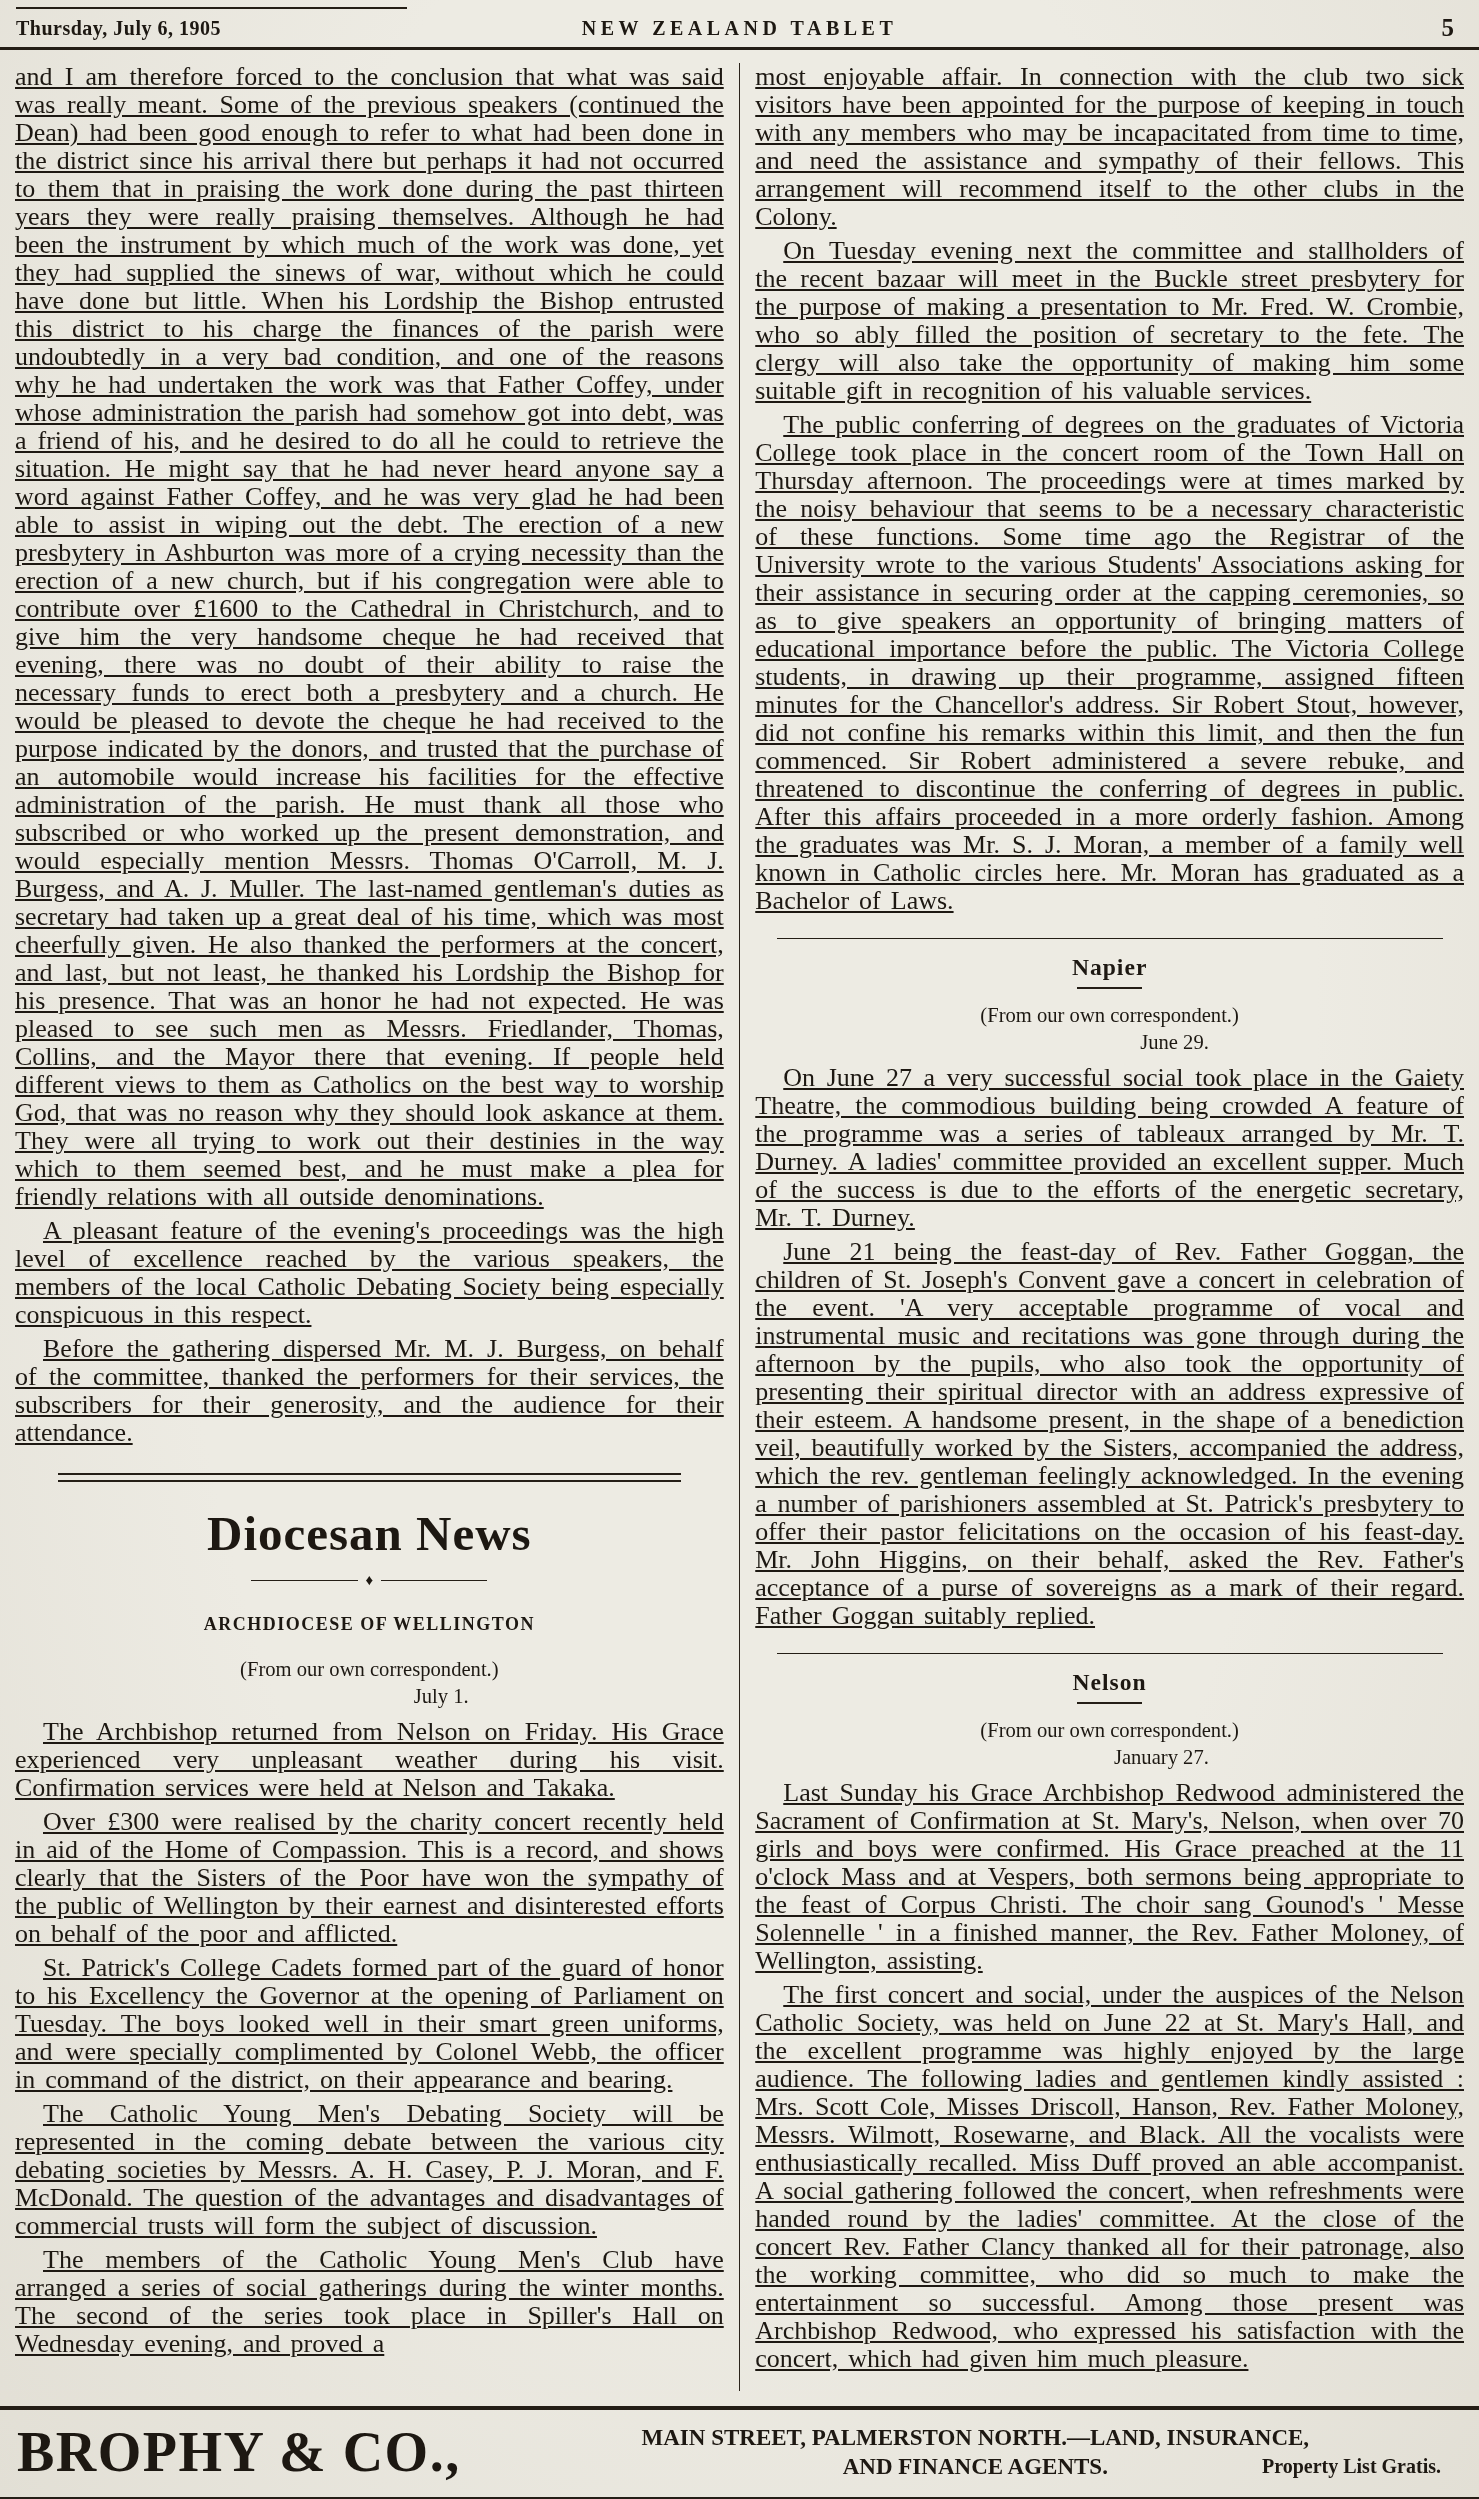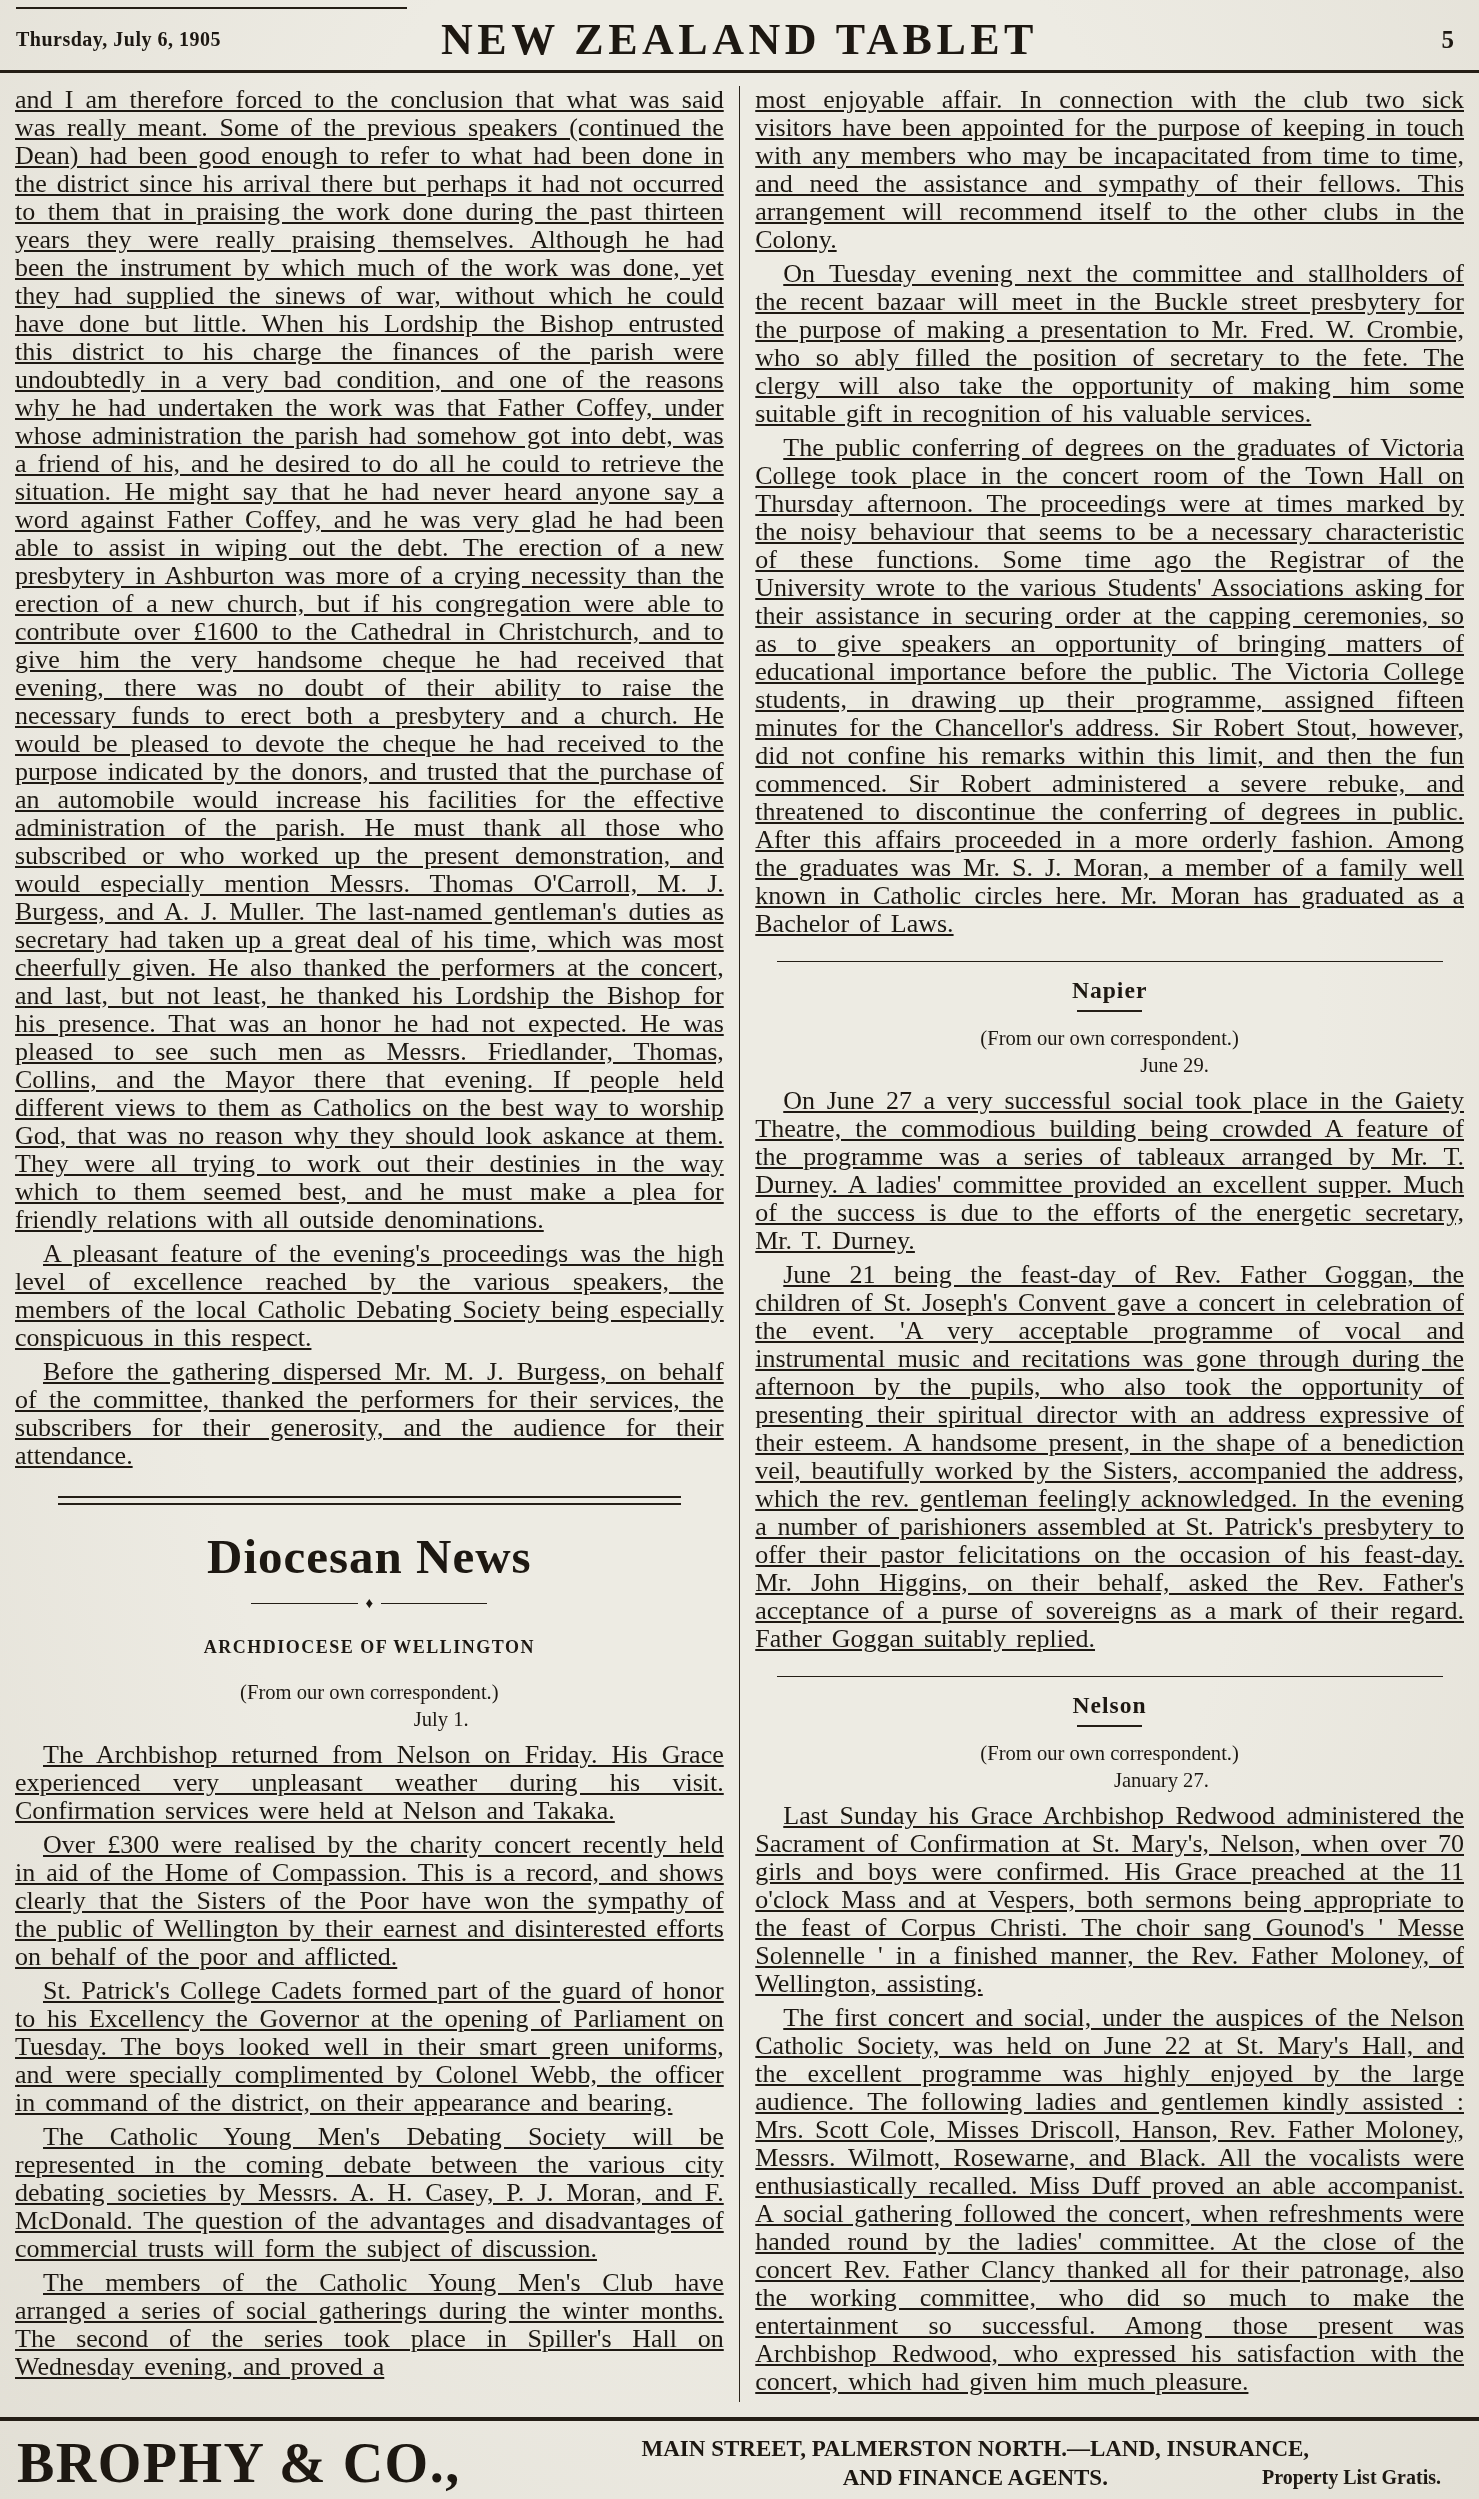--- a/index.html
+++ b/index.html
@@ -15,21 +15,21 @@
     background: radial-gradient(ellipse at 50% 40%, #edebe3 55%, #e2dfd5 100%);
     color: #1d1812;
     display: flex;
     flex-direction: column;
   }
   
   .masthead { padding: 7px 16px 5px; border-bottom: 3px solid #241e16; }
   .masthead-rule-top { border-top: 2px solid #241e16; width: 27%; margin-bottom: 5px; }
   .masthead-row { display: flex; align-items: center; }
   .issue-date { width: 26%; font-size: 20px; font-weight: bold; letter-spacing: 0.5px; }
-  .paper-title { flex: 1; margin: 0; text-align: center; font-size: 44px; font-weight: bold; letter-spacing: 4.5px; }
+  .paper-title { flex: 1; margin: 0; text-align: center; font-size: 20px; font-weight: bold; letter-spacing: 4.5px; }
   .page-number { width: 26%; text-align: right; font-size: 25px; font-weight: bold; padding-right: 9px; box-sizing: border-box; }
   
   .columns { flex: 1; display: flex; padding: 13px 15px 15px; align-items: stretch; }
   .col { flex: 1; min-width: 0; }
   .col-divider { width: 1.5px; background: #2b241c; margin: 0 15px; }
   .article-body p {
     margin: 0 0 6px 0;
     font-size: 26px;
     line-height: 28px;
     text-align: justify;

